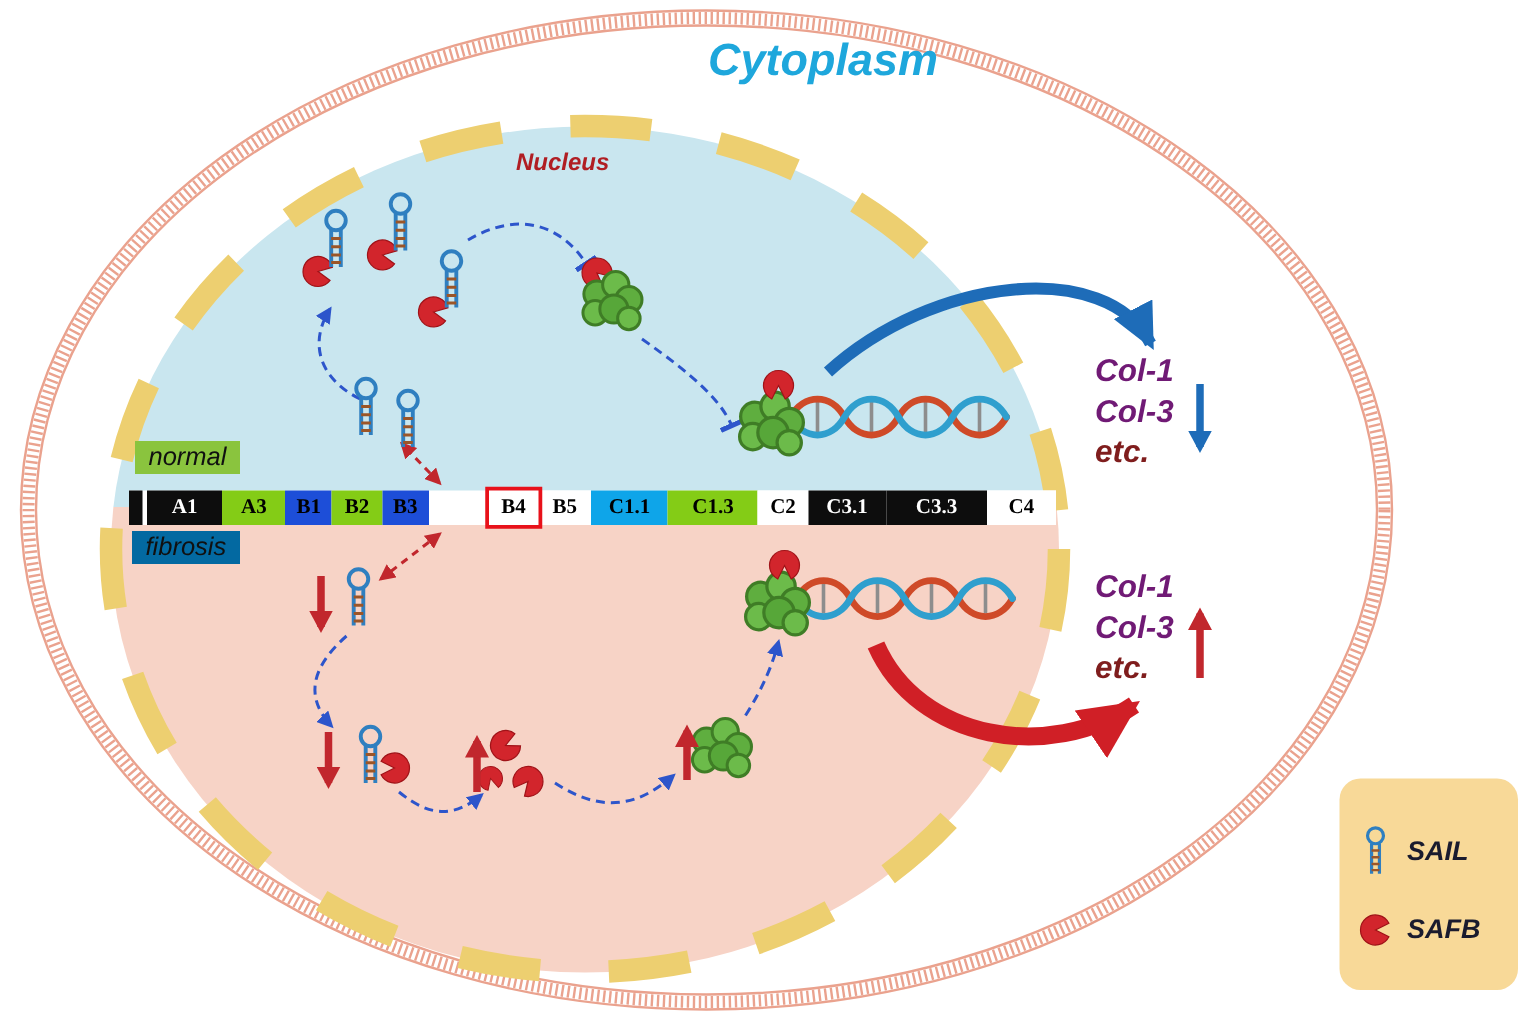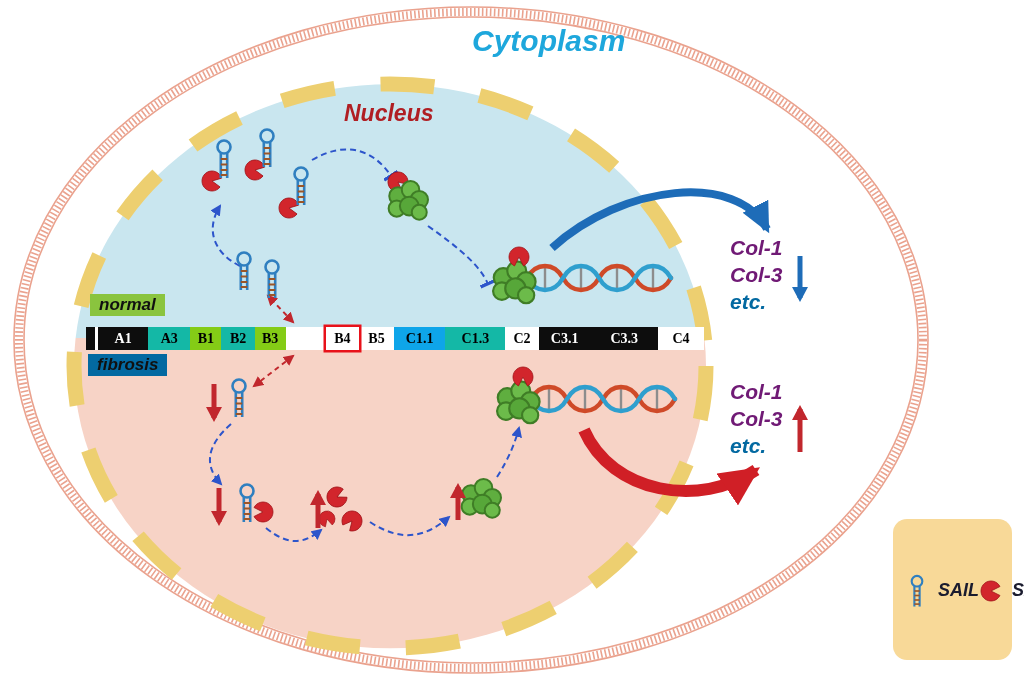--- a/index.html
+++ b/index.html
@@ -2,48 +2,48 @@
 <html><head>
 <meta charset="utf-8">
 <style>
   html,body{margin:0;padding:0;background:#fff;}
   .stage{position:relative;width:1024px;height:680px;background:#fff;overflow:hidden;
          font-family:"Liberation Sans",sans-serif;}
   svg.art{position:absolute;left:0;top:0;}
 
   .lbl{position:absolute;font-weight:bold;font-style:italic;white-space:nowrap;}
   .cyto{left:472px;top:24px;font-size:30px;color:#1ea7dc;}
-  .nuc{left:344px;top:100px;font-size:23px;color:#b01e23;}
-
-  .tag{position:absolute;font-style:italic;font-weight:bold;font-size:17px;color:#101010;
+  .nuc{left:344px;top:100px;font-size:16px;color:#b01e23;}
+
+  .tag{position:absolute;font-style:italic;font-weight:normal;font-size:17px;color:#101010;
        padding:1px 9px;white-space:nowrap;}
   .tag.normal{left:90px;top:294px;background:#8ac43e;}
   .tag.fibrosis{left:88px;top:354px;background:#0369a1;}
 
   .genebar{position:absolute;left:86px;top:327px;width:618px;height:23px;display:flex;
            align-items:stretch;background:#ffffff;}
   .genebar .cap{flex:0 0 9px;background:#0d0d0d;margin-right:3px;}
   .seg{flex:1 1 auto;display:flex;align-items:center;justify-content:center;
        font-family:"Liberation Serif",serif;font-weight:bold;font-size:14px;color:#000;
        white-space:nowrap;}
   .v-dark{background:#0d0d0d;color:#fff;}
-  .v-gray{background:#14b8a6;}
+  .v-gray{background:#84cc16;}
   .v-gray2{background:#0ea5e9;}
-  .v-light{background:#84cc16;}
+  .v-light{background:#1d4ed8;}
   .v-white{background:#ffffff;}
   .hl{box-shadow:0 0 0 2.5px #e8111a;position:relative;z-index:2;margin-left:40px;}
 
   .outcome{position:absolute;font-weight:bold;font-style:italic;font-size:21px;line-height:27px;}
   .outcome .gene{color:#701a75;}
-  .outcome .etc{color:#0369a1;}
+  .outcome .etc{color:#7f1d1d;}
   .outcome.top{left:730px;top:234px;}
   .outcome.bottom{left:730px;top:378px;}
 
   .legend{position:absolute;left:893px;top:519px;width:119px;height:141px;background:#f8d998;
-          border-radius:14px;display:flex;justify-content:space-evenly;
+          border-radius:14px;display:flex;flex-direction:column;justify-content:space-evenly;
           padding:8px 0 6px 12px;box-sizing:border-box;}
   .lrow{display:flex;align-items:center;gap:9px;}
   .lrow .ltxt{font-weight:bold;font-style:italic;font-size:18px;color:#1a1b2e;}
 </style>
 </head>
 <body>
 
 <div class="stage">
 
   <svg class="art" width="1024" height="680" viewBox="0 0 1024 680">

